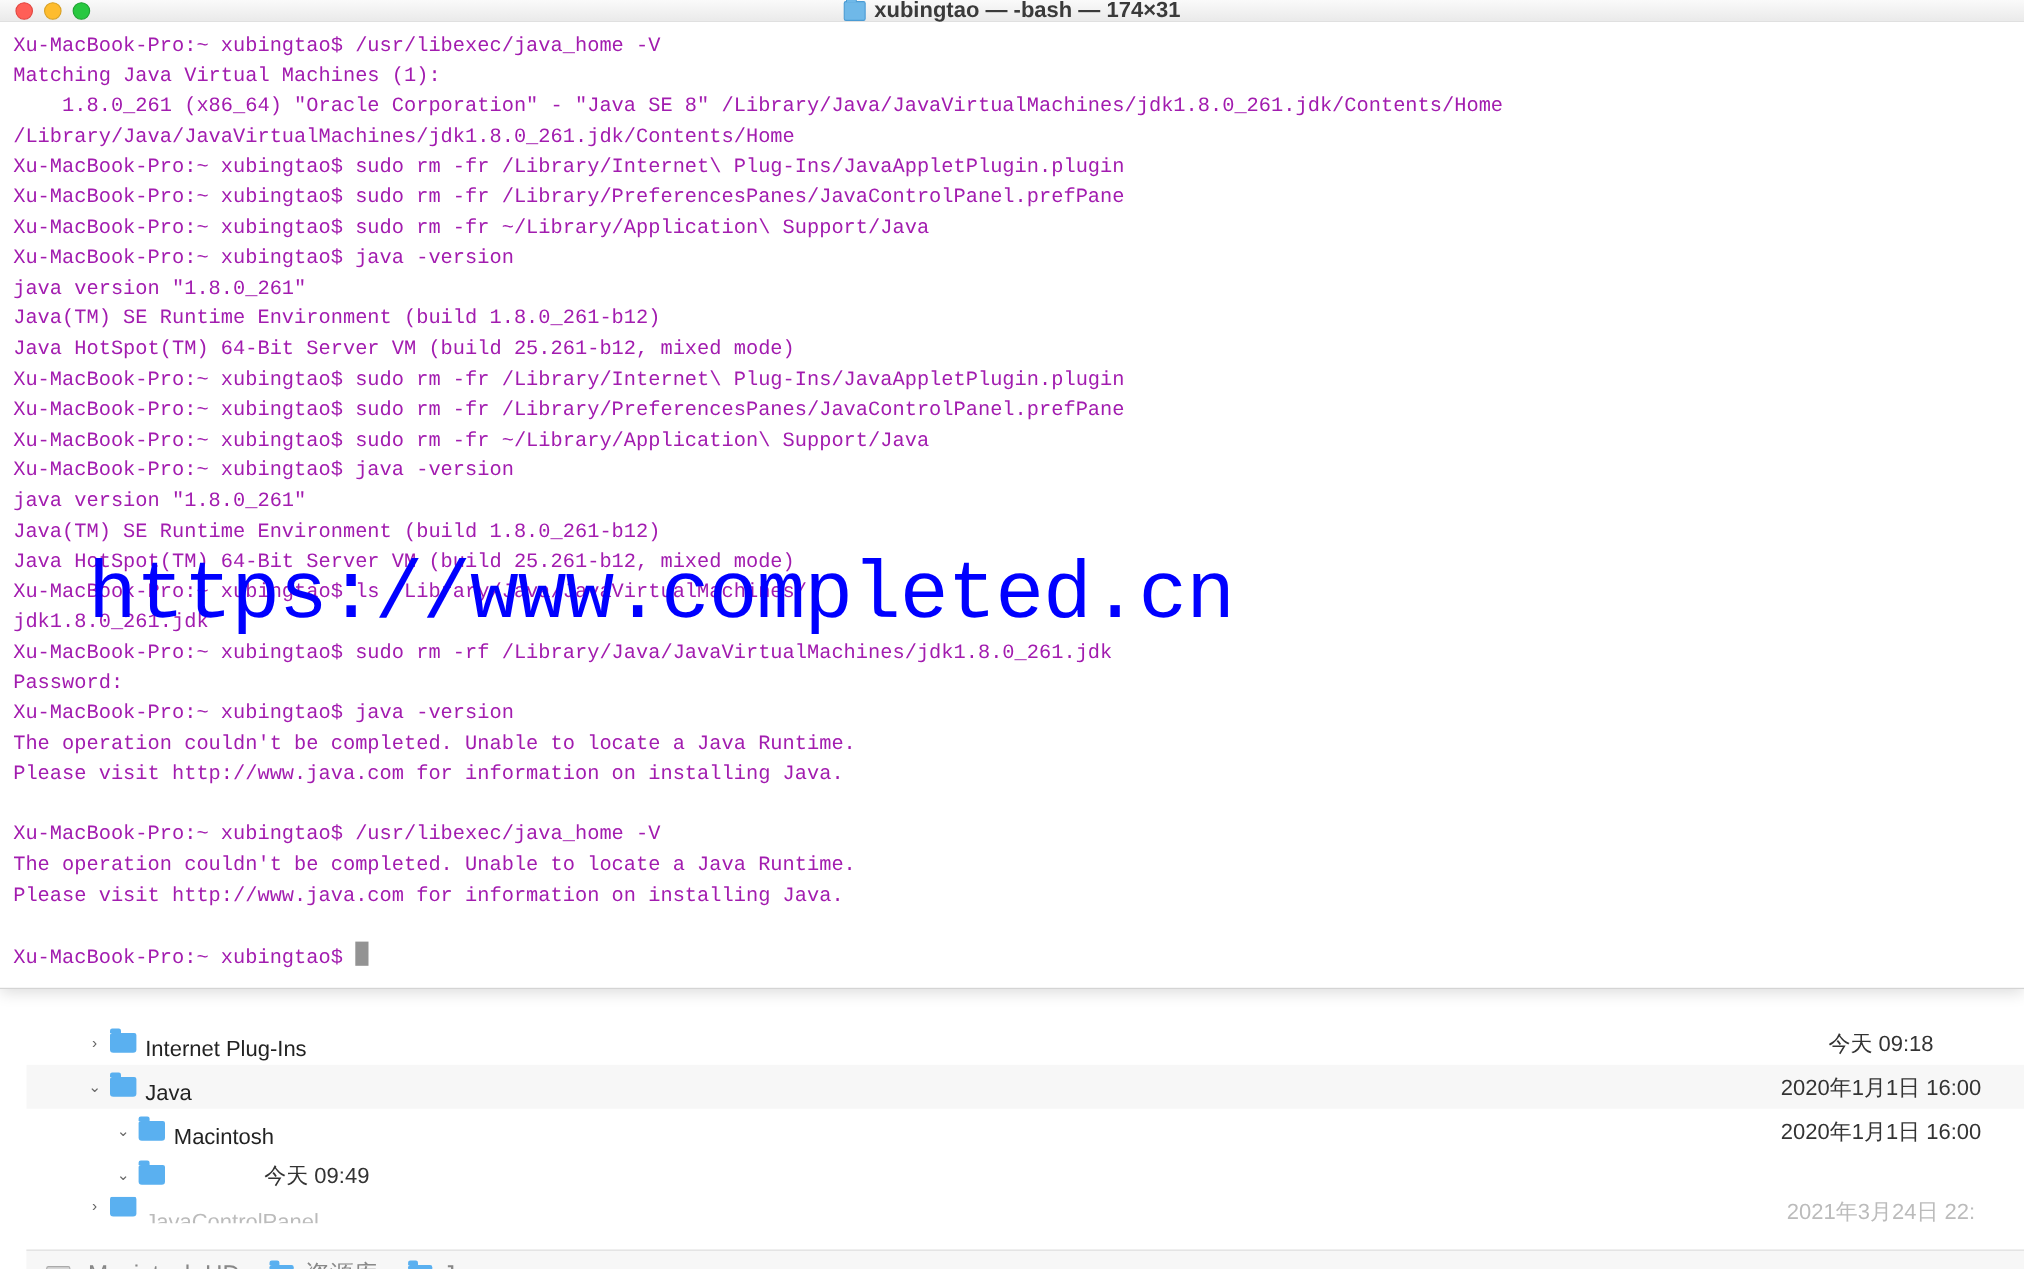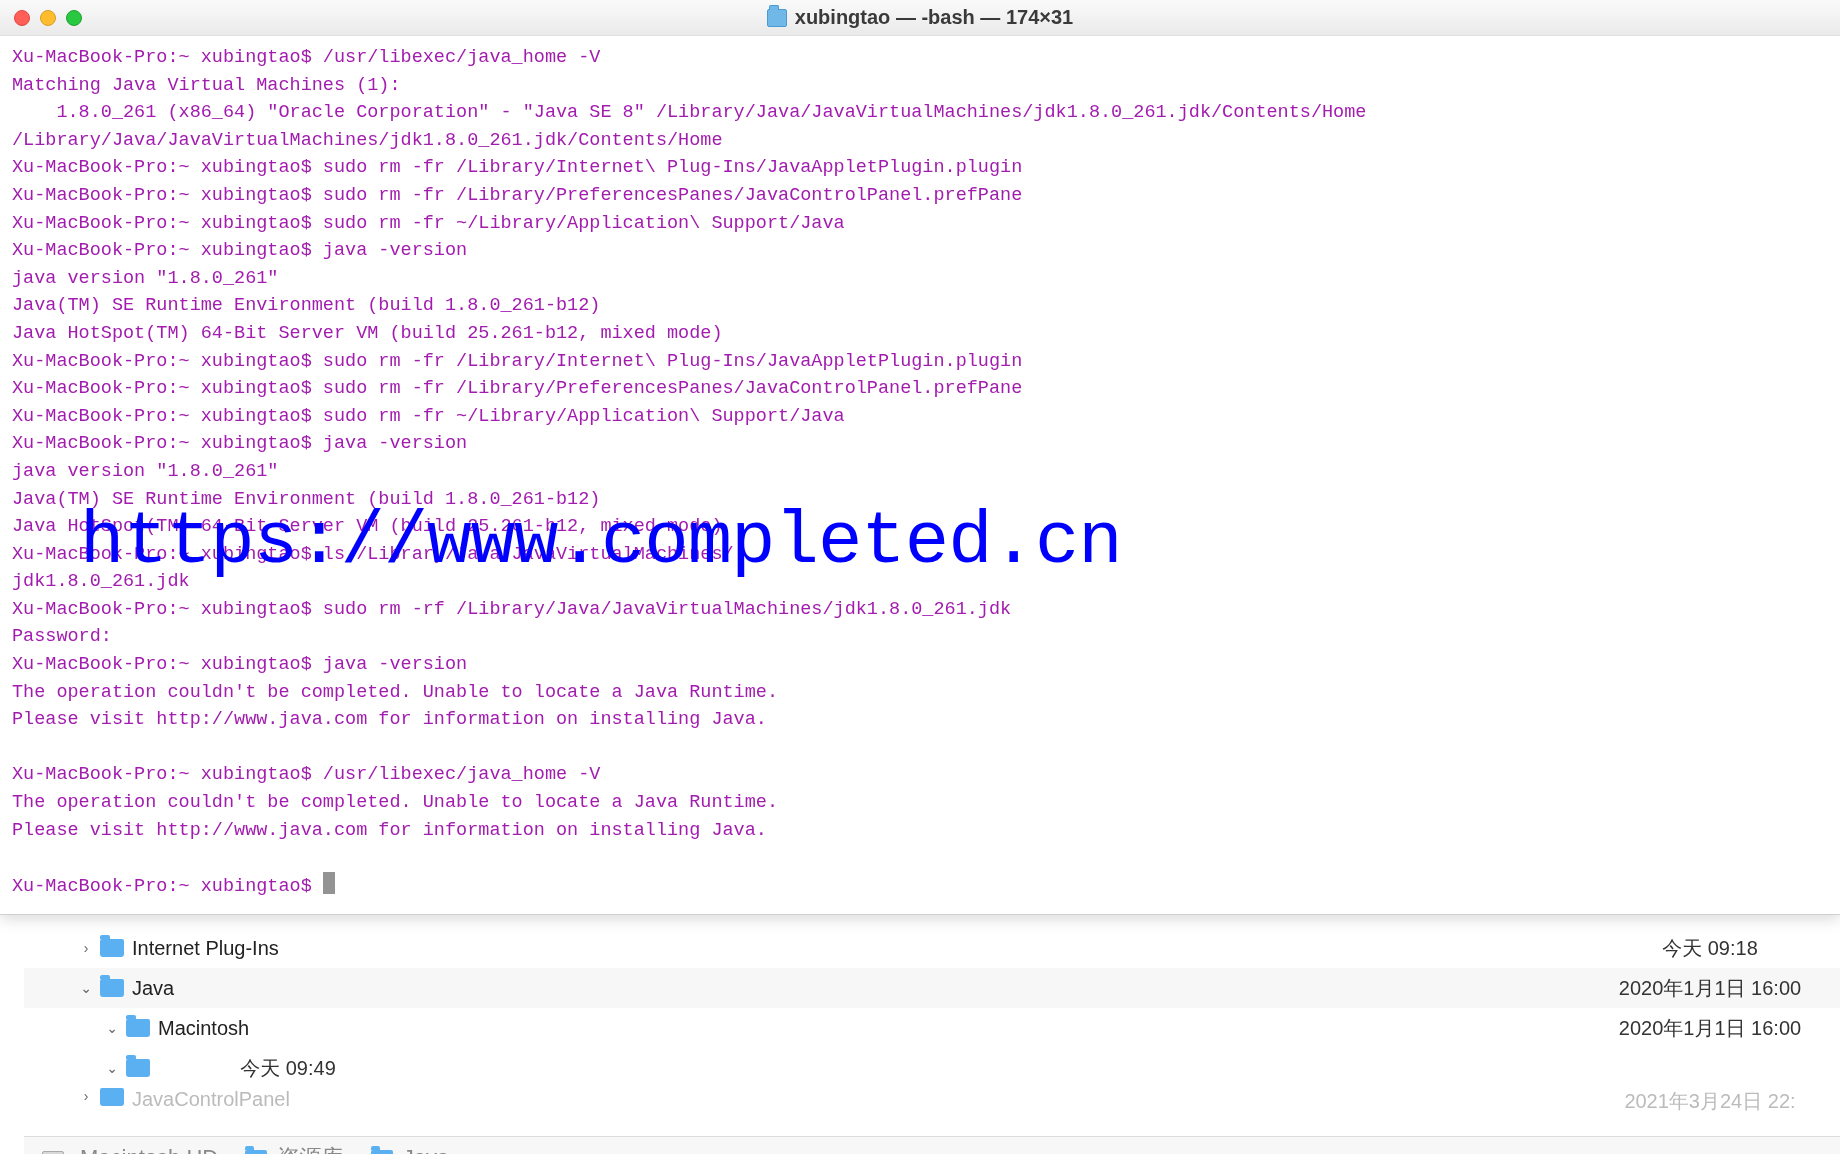--- a/index.html
+++ b/index.html
@@ -1,42 +1,42 @@
 <!DOCTYPE html>
 <html><head>
 <meta charset="utf-8">
 <style>
   * { box-sizing: border-box; }
   html, body { margin: 0; padding: 0; font-family: -apple-system, BlinkMacSystemFont, "Helvetica Neue", Arial, sans-serif; }
   body { width: 1840px; height: 1154px; overflow: hidden; background: #fff; position: relative; }
 
   
   .terminal-window { width: 1840px; background: #fff; border-bottom: 1px solid #d0d0d0; box-shadow: 0 4px 14px rgba(0,0,0,0.15); position: relative; z-index: 10; }
-  .titlebar { height: 36px; display: flex; align-items: center; padding: 0 14px; border-bottom: 1px solid #e0e0e0; background: linear-gradient(#fafafa,#eaeaea); }
+  .titlebar { height: 20px; display: flex; align-items: center; padding: 0 14px; border-bottom: 1px solid #e0e0e0; background: linear-gradient(#fafafa,#eaeaea); }
   .traffic { display: flex; gap: 10px; }
   .dot { width: 16px; height: 16px; border-radius: 50%; }
   .dot.red { background: #ff5f57; border: 1px solid #e1453f; }
   .dot.yellow { background: #febc2e; border: 1px solid #d79f22; }
   .dot.green { background: #28c840; border: 1px solid #1ea131; }
   .title-center { position: absolute; left: 0; right: 0; text-align: center; font-size: 20px; font-weight: 600; color: #3a3a3a; pointer-events: none; display: flex; align-items: center; justify-content: center; gap: 8px; }
   .home-icon { width: 20px; height: 18px; display: inline-block; background: #6fb8e8; border: 1px solid #4a9bd4; border-radius: 2px; position: relative; }
   .home-icon::before { content: ""; position: absolute; top: -5px; left: 1px; width: 8px; height: 4px; background: #6fb8e8; border: 1px solid #4a9bd4; border-bottom: none; border-radius: 2px 2px 0 0; }
 
   .terminal-body { padding: 8px 12px 14px 12px; font-family: Menlo, Monaco, "Courier New", monospace; font-size: 18.5px; line-height: 27.6px; white-space: pre; color: #a21caf; position: relative; }
   .cursor { display: inline-block; width: 12px; height: 22px; background: #939393; vertical-align: -3px; }
 
   .watermark { position: absolute; left: 80px; top: 500px; font-family: "Courier New", monospace; font-size: 74px; color: #0000ff; font-weight: 400; letter-spacing: -1px; z-index: 20; pointer-events: none; white-space: nowrap; }
 
   
   .finder-area { position: absolute; top: 928px; left: 24px; right: 0; z-index: 1; font-size: 20px; color: #333; }
   .finder-row { display: flex; align-items: center; height: 40px; padding-left: 28px; }
   .finder-row .arrow { width: 16px; text-align: center; color: #666; font-size: 14px; margin-right: 6px; }
   .finder-row .folder { width: 24px; height: 18px; background: #5ab0f0; border-radius: 2px 2px 3px 3px; position: relative; margin-right: 8px; display: inline-block; }
   .finder-row .folder::before { content: ""; position: absolute; top: -4px; left: 0; width: 10px; height: 4px; background: #5ab0f0; border-radius: 2px 2px 0 0; }
-  .finder-row .name { flex: 1; color: #222; }
+  .finder-row .name { flex: 1; color: #222; margin-top: 12px; }
   .finder-row .date { width: 260px; color: #333; text-align: center; }
   .finder-row.indent-0 { padding-left: 54px; }
   .finder-row.indent-1 { padding-left: 80px; }
   .finder-row.sel { background: rgba(0,0,0,0.03); }
   .finder-row.last .name, .finder-row.last .date { color: #bbb; }
 
   .pathbar { position: absolute; top: 1136px; left: 24px; right: 0; height: 42px; border-top: 1px solid #dcdcdc; background: #f7f7f7; display: flex; align-items: center; padding-left: 18px; font-size: 22px; color: #888; gap: 10px; z-index: 5; }
   .hdd-icon { width: 22px; height: 14px; background: #d8d8d8; border: 1px solid #aaa; border-radius: 2px; display: inline-block; margin-right: 6px; }
   .pathbar .folder { width: 22px; height: 16px; background: #5ab0f0; border-radius: 2px 2px 3px 3px; position: relative; display: inline-block; }
   .pathbar .folder::before { content: ""; position: absolute; top: -4px; left: 0; width: 9px; height: 4px; background: #5ab0f0; border-radius: 2px 2px 0 0; }

